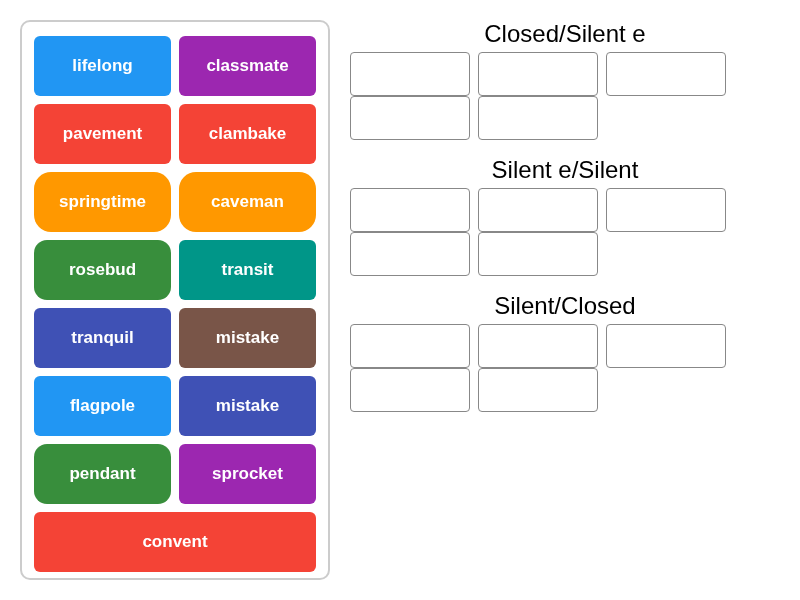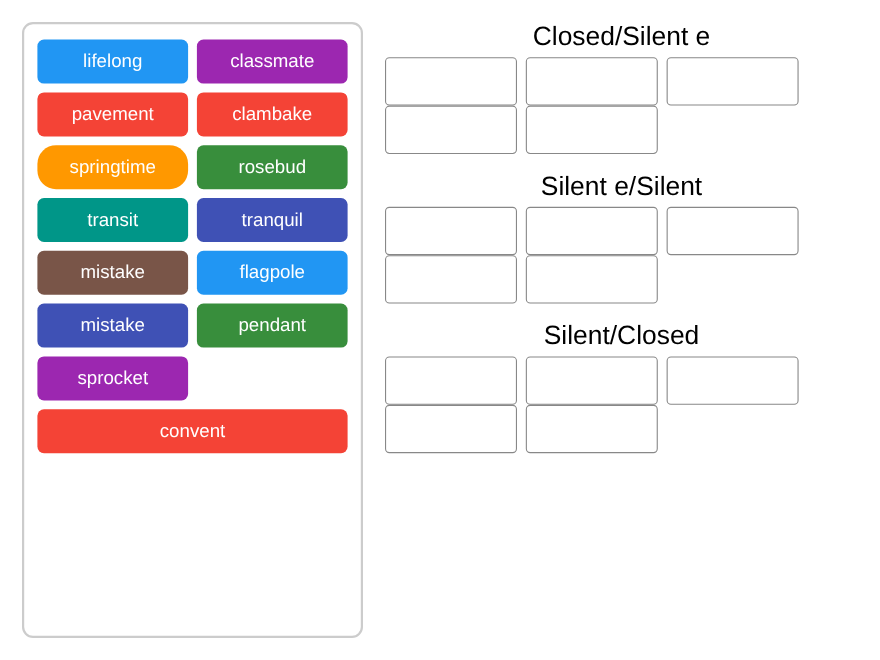--- a/index.html
+++ b/index.html
@@ -27,34 +27,34 @@
       border-radius: 10px;
       padding: 14px 12px;
       display: grid;
       grid-template-columns: 1fr 1fr;
       gap: 8px;
       align-content: start;
     }
 
     .word-tile {
       border-radius: 6px;
-      padding: 10px 6px;
+      padding: 20px 6px;
       text-align: center;
       font-size: 17px;
-      font-weight: normal;
+      font-weight: bold;
       color: #fff;
       cursor: grab;
     }
 
     .tile-blue       { background: #2196F3; }
     .tile-purple     { background: #9C27B0; }
     .tile-red        { background: #F44336; }
     .tile-teal       { background: #009688; }
     .tile-orange     { background: #FF9800; border-radius: 17px; }
-    .tile-dark-green { background: #388E3C; }
+    .tile-dark-green { background: #388E3C; border-radius: 13px; }
     .tile-indigo     { background: #3F51B5; }
     .tile-brown      { background: #795548; }
 
     
     .word-tile.full { grid-column: 1 / -1; }
 
     
     .sort-panel {
       flex: 1;
       display: flex;
@@ -94,20 +94,21 @@
 <body>
 
 <div class="container">
 
   <div class="word-bank" id="word-bank">
   <div class="word-tile tile-blue">lifelong</div>
       <div class="word-tile tile-purple">classmate</div>
       <div class="word-tile tile-red">pavement</div>
       <div class="word-tile tile-red">clambake</div>
       <div class="word-tile tile-orange">springtime</div>
+      <div class="word-tile tile-orange">caveman</div>
       <div class="word-tile tile-dark-green">rosebud</div>
       <div class="word-tile tile-teal">transit</div>
       <div class="word-tile tile-indigo">tranquil</div>
       <div class="word-tile tile-brown">mistake</div>
       <div class="word-tile tile-blue">flagpole</div>
       <div class="word-tile tile-indigo">mistake</div>
       <div class="word-tile tile-dark-green">pendant</div>
       <div class="word-tile tile-purple">sprocket</div>
       <div class="word-tile tile-red full">convent</div>
     </div>

